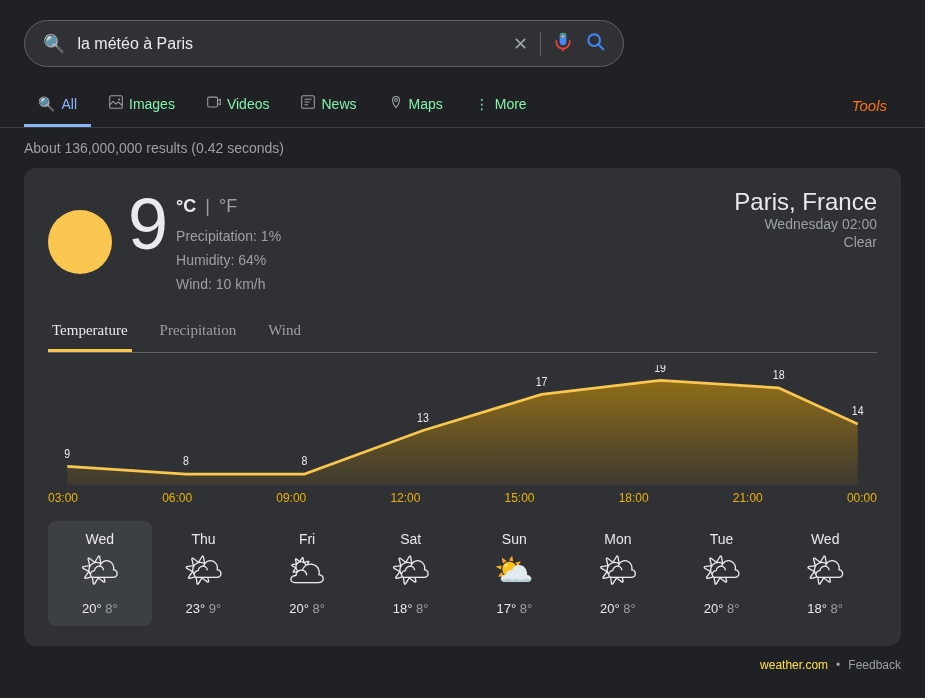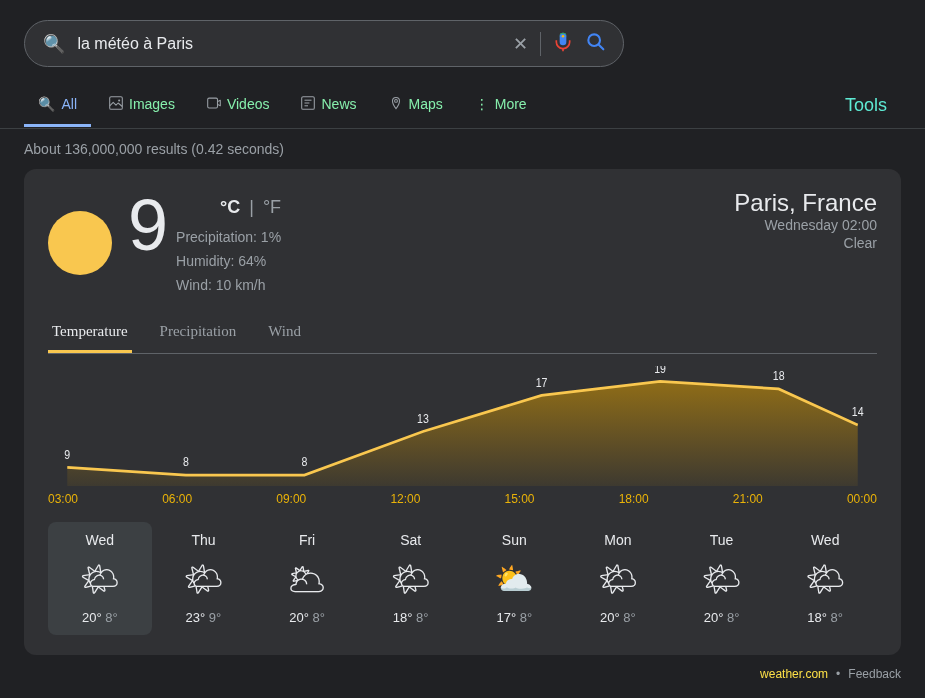--- a/index.html
+++ b/index.html
@@ -77,24 +77,25 @@
       text-decoration: none;
     }
     .tab.active {
       color: #8ab4f8;
       border-bottom: 3px solid #8ab4f8;
     }
     .tab .tab-icon {
       font-size: 14px;
     }
     .tools-btn {
-      color: #5eead4;
+      color: #f97316;
       cursor: pointer;
       padding: 12px 14px;
-      font-size: 18px;
+      font-size: 15px;
+      font-style: italic;
     }
 
     
     .results-count {
       padding: 12px 24px;
       color: #9aa0a6;
       font-size: 14px;
     }
 
     
@@ -131,21 +132,20 @@
       font-size: 72px;
       font-weight: 300;
       color: #e8eaed;
       line-height: 1;
     }
     .temp-unit {
       display: flex;
       flex-direction: column;
       margin-top: 8px;
       margin-left: 8px;
-      align-items: flex-end;
     }
     .temp-unit-toggle {
       font-size: 18px;
       color: #e8eaed;
     }
     .temp-unit-toggle span.active { color: #e8eaed; font-weight: bold; }
     .temp-unit-toggle span.sep { color: #9aa0a6; margin: 0 4px; }
     .temp-unit-toggle span.inactive { color: #9aa0a6; }
     .weather-details {
       margin-top: 8px;
@@ -226,21 +226,21 @@
       padding: 10px 6px;
       border-radius: 8px;
     }
     .day-item.today {
       background: #3c4043;
     }
     .day-name {
       font-size: 14px;
       color: #e8eaed;
       font-weight: 500;
-      margin-bottom: 12px;
+      margin-bottom: 4px;
     }
     .day-icon {
       font-size: 32px;
       margin: 4px 0;
     }
     .day-temps {
       font-size: 13px;
       color: #e8eaed;
       margin-top: 12px;
     }

